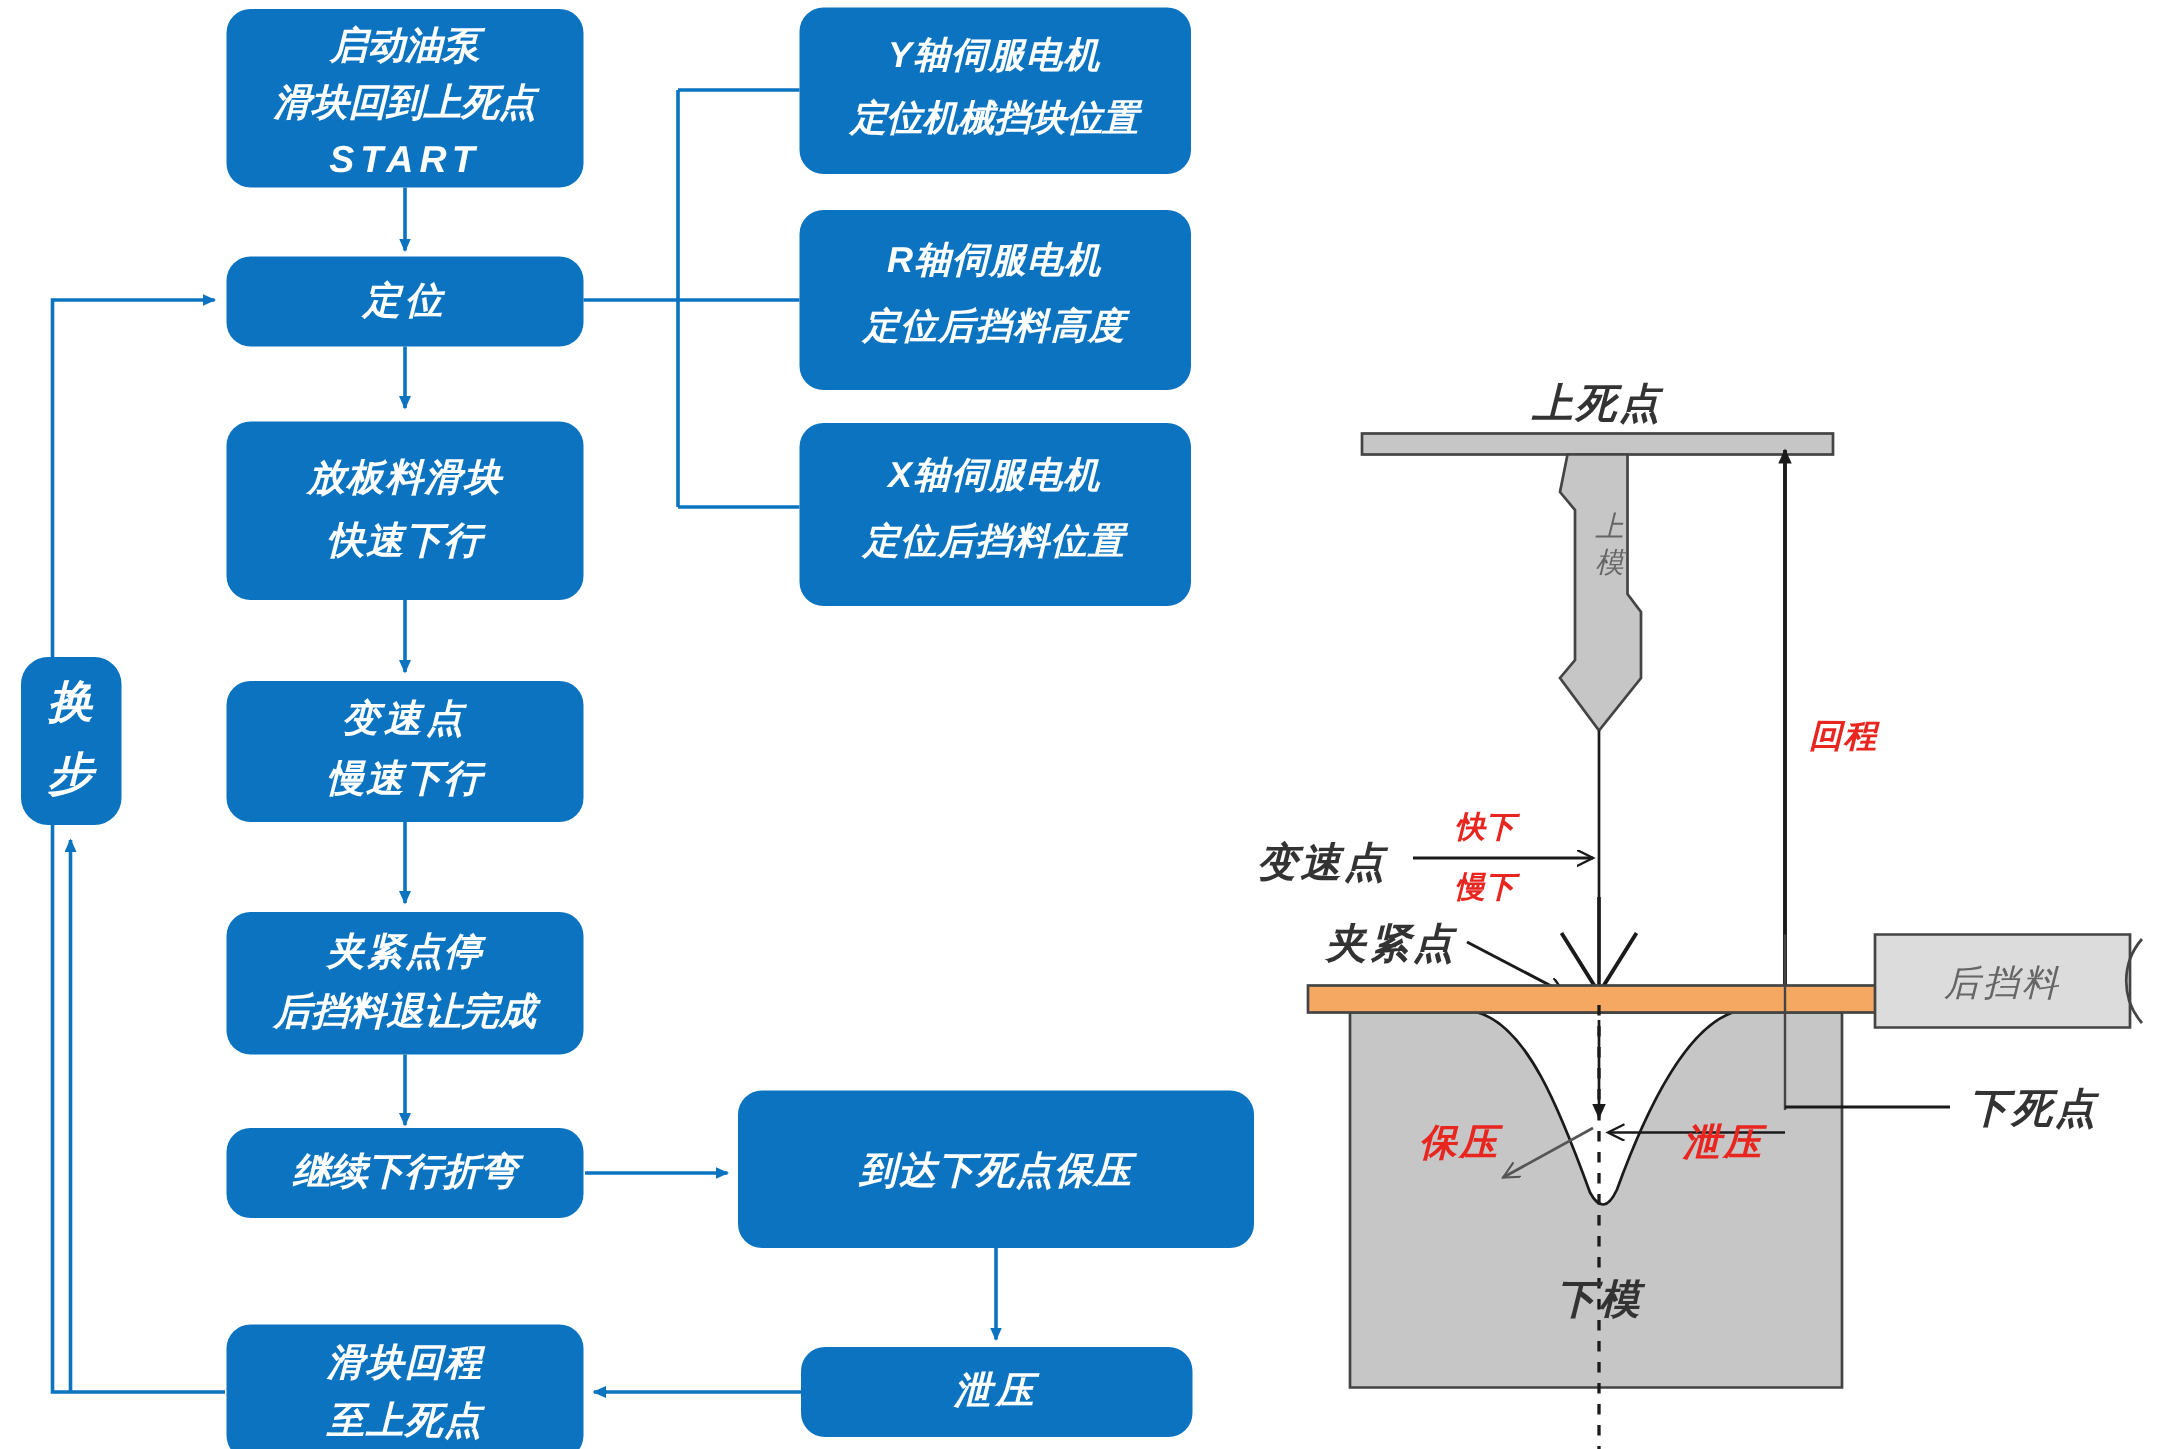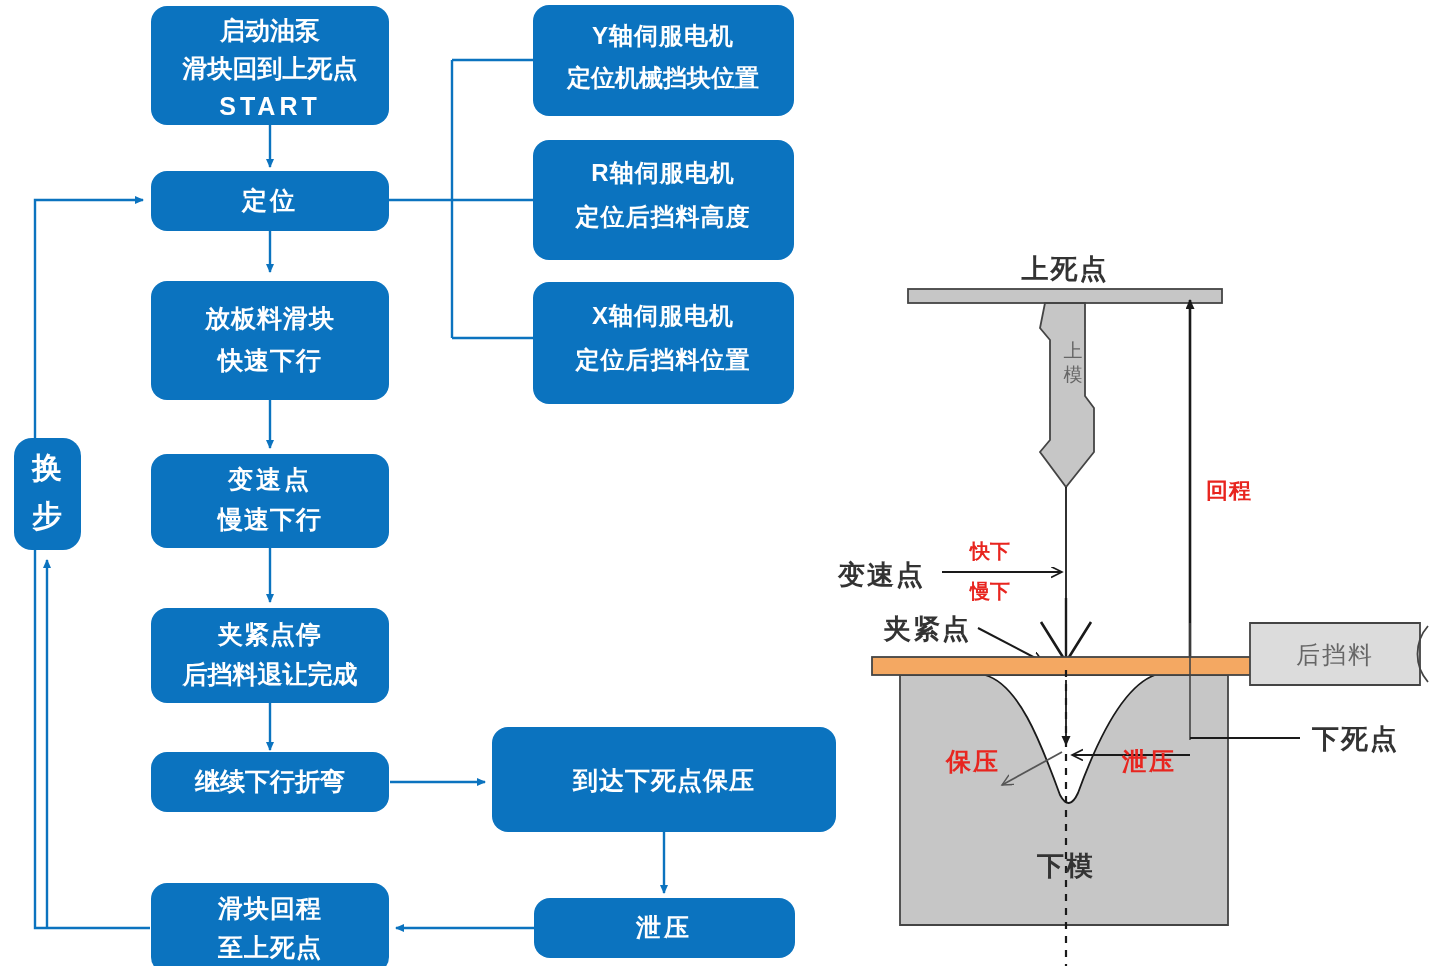--- a/index.html
+++ b/index.html
@@ -1,17 +1,17 @@
 <!DOCTYPE html>
 <html><head>
 <meta charset="utf-8">
 <style>
   html,body{margin:0;padding:0;background:#ffffff;}
   body{width:1440px;height:966px;font-family:"Liberation Sans","DejaVu Sans",sans-serif;overflow:hidden;}
-  #stage{position:relative;width:1440px;height:966px;}
+  #stage{position:relative;width:1440px;height:966px;font-style:italic;}
   svg{display:block;}
   .fbox-text{fill:#ffffff;font-weight:bold;font-family:"Liberation Sans","DejaVu Sans",sans-serif;text-anchor:middle;dominant-baseline:middle;}
   .lbl-dark{fill:#333333;font-weight:bold;font-family:"Liberation Sans","DejaVu Sans",sans-serif;}
   .lbl-red{fill:#e8251f;font-weight:bold;font-family:"Liberation Sans","DejaVu Sans",sans-serif;}
   .lbl-gray{fill:#666666;font-family:"Liberation Sans","DejaVu Sans",sans-serif;}
 </style>
 </head>
 <body>
 
 <div id="stage">

